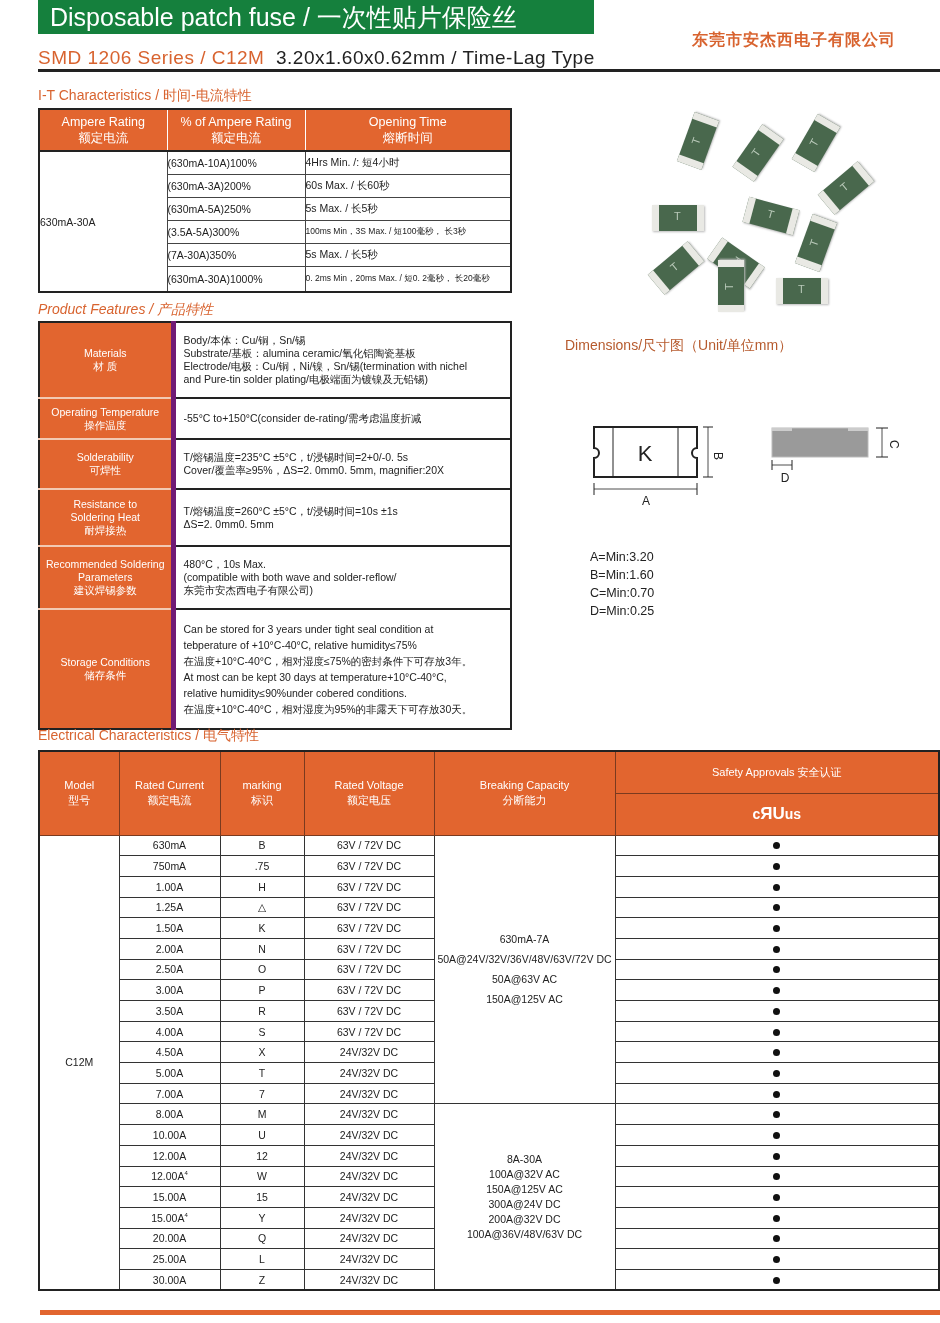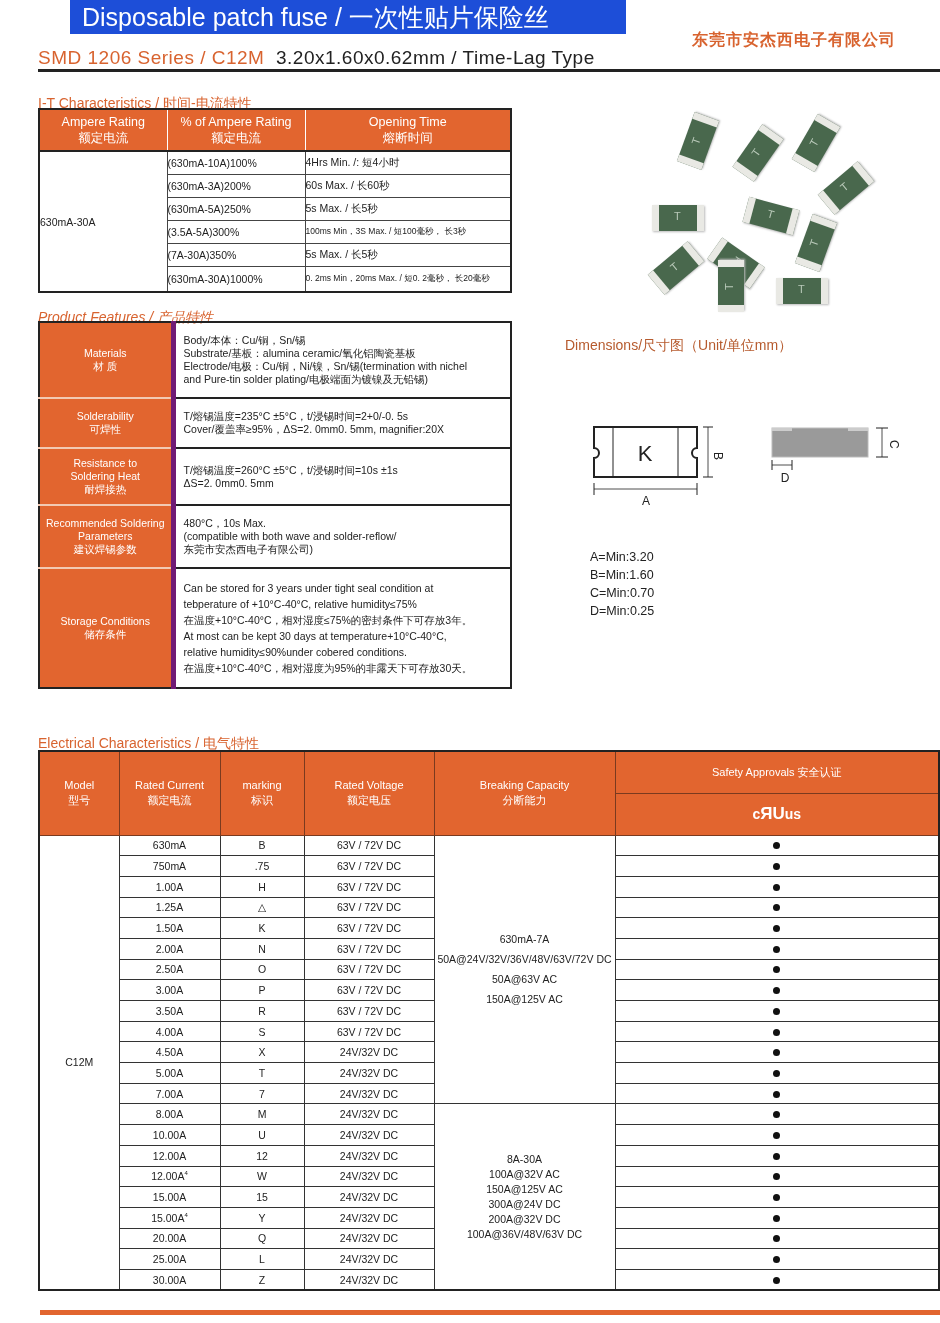--- a/index.html
+++ b/index.html
@@ -1,24 +1,24 @@
 <!DOCTYPE html>
 <html><head>
 <meta charset="utf-8">
 <style>
   * { box-sizing: border-box; margin: 0; padding: 0; }
   body { width: 940px; height: 1323px; background: #fff; position: relative; font-family: "Liberation Sans", "DejaVu Sans", sans-serif; color: #222; overflow: hidden; }
   .abs { position: absolute; }
-  .title-bar { left: 38px; top: 0; width: 556px; height: 34px; background: #1d4ed8; color: #fff; font-size: 25px; line-height: 34px; padding-left: 12px; white-space: nowrap; margin-left: 32px; }
+  .title-bar { left: 38px; top: 0; width: 556px; height: 34px; background: #15803d; color: #fff; font-size: 25px; line-height: 34px; padding-left: 12px; white-space: nowrap; }
   .subtitle { left: 38px; top: 47px; font-size: 19px; letter-spacing: 0.5px; white-space: nowrap; }
   .subtitle .orange { color: #d8632f; }
   .subtitle .dark { color: #222; }
   .company { left: 692px; top: 30px; font-size: 16px; color: #d8632f; font-family: "DejaVu Serif", serif; font-weight: bold; letter-spacing: 1px; }
   .top-rule { left: 38px; top: 69px; width: 902px; height: 3px; background: #222; }
-  .section-title { font-size: 14px; color: #d8632f; white-space: nowrap; margin-top: 8px; }
+  .section-title { font-size: 14px; color: #d8632f; white-space: nowrap; }
   table { border-collapse: collapse; }
   .it-table { left: 38px; top: 108px; width: 474px; border: 2px solid #222; }
   .it-table th { background: #e2652f; color: #fff; font-weight: normal; font-size: 12.5px; height: 42px; border: 1px solid #fff; border-bottom: 2px solid #222; line-height: 16px; }
   .it-table td { font-size: 10.5px; text-align: left; border: 1px solid #444; height: 23px; }
   .it-table td.small { font-size: 8.5px; }
   .pf-table { left: 38px; top: 321px; width: 474px; border: 2px solid #222; }
   .pf-table td.lbl { background: #e2652f; color: #fff; width: 134px; font-size: 10.5px; text-align: center; line-height: 13px; border-bottom: 2px solid #f2c9b3; border-right: 5px solid #701a75; }
   .pf-table td.val { font-size: 10.5px; padding: 11px 8px; line-height: 13px; border-bottom: 2px solid #222; vertical-align: middle; }
   .pf-table td.val.storage { line-height: 16px; }
   .pf-table tr:last-child td { border-bottom: none; }
@@ -104,20 +104,26 @@
 <div class="abs section-title" style="left:38px; top:301px;font-style:italic;">Product Features / 产品特性</div>
 <table class="abs pf-table">
   <tbody>
       <tr style="height:72px">
     <td class="lbl"><span>Materials</span><br><span>材  质</span></td>
     <td class="val">
       <div>Body/本体：Cu/铜，Sn/锡</div>
       <div>Substrate/基板：alumina ceramic/氧化铝陶瓷基板</div>
       <div>Electrode/电极：Cu/铜，Ni/镍，Sn/锡(termination with nichel</div>
       <div>and Pure-tin   solder plating/电极端面为镀镍及无铅锡)</div>
+    </td>
+  </tr>
+  <tr style="height:41px">
+    <td class="lbl"><span>Operating Temperature</span><br><span>操作温度</span></td>
+    <td class="val">
+      <div>-55°C to+150°C(consider de-rating/需考虑温度折减</div>
     </td>
   </tr>
   <tr style="height:42px">
     <td class="lbl"><span>Solderability</span><br><span>可焊性</span></td>
     <td class="val">
       <div>T/熔锡温度=235°C ±5°C，t/浸锡时间=2+0/-0. 5s</div>
       <div>Cover/覆盖率≥95%，ΔS=2. 0mm0. 5mm, magnifier:20X</div>
     </td>
   </tr>
   <tr style="height:57px">

